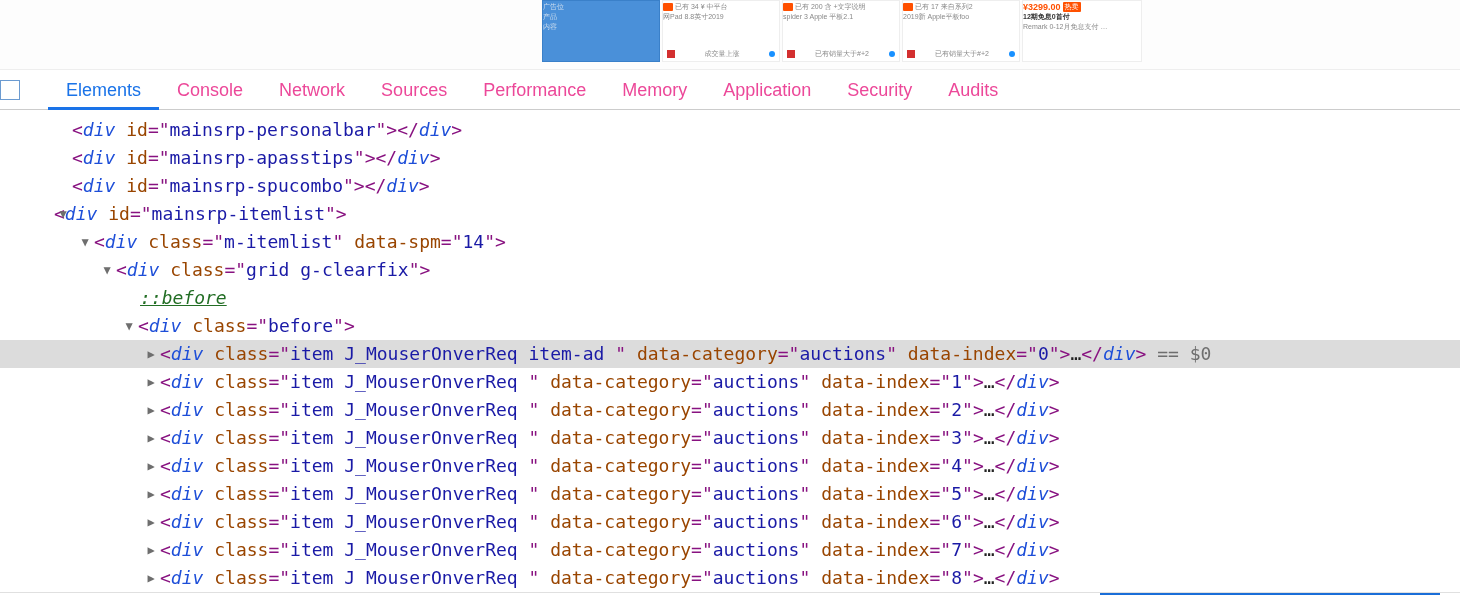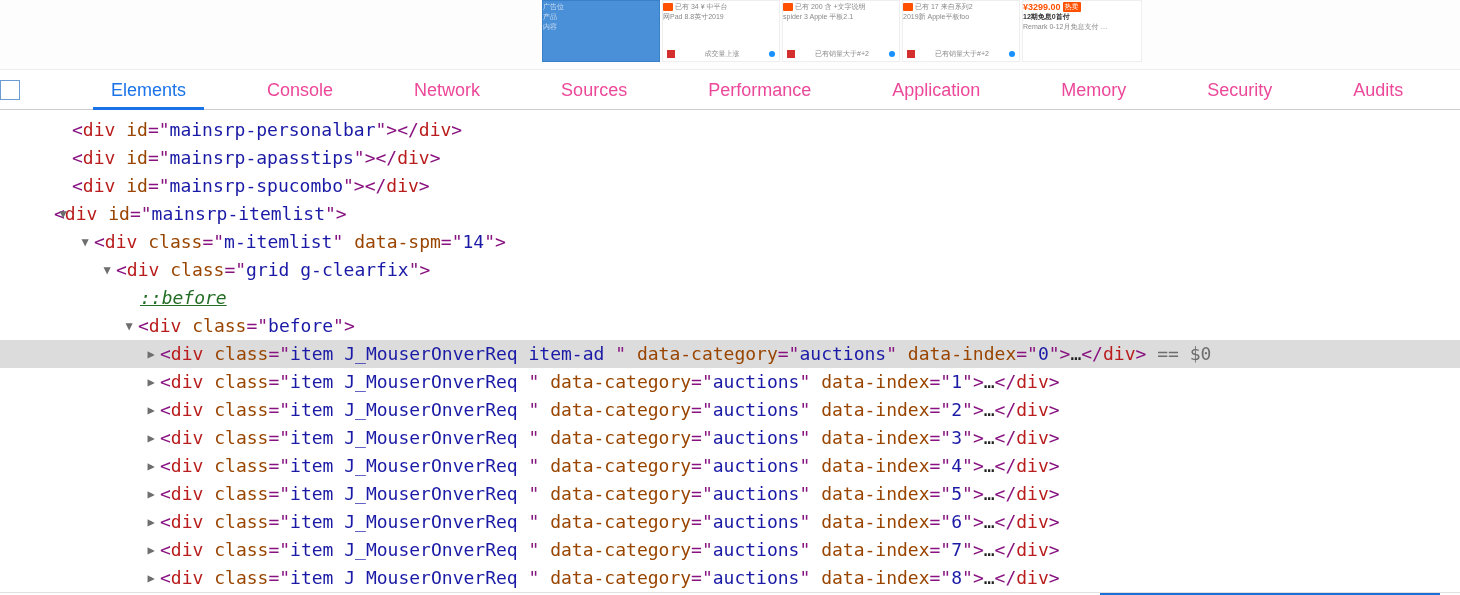--- a/index.html
+++ b/index.html
@@ -13,35 +13,35 @@
 .badge-o { width: 10px; height: 8px; background: #ff5000; border-radius: 1px; flex-shrink: 0; }
 .prod-txt { color: #888; font-size: 7px; white-space: nowrap; overflow: hidden; }
 .prod-card.selected .prod-txt { color: #cde; }
 .prod-foot { position: absolute; bottom: 2px; left: 4px; right: 4px; display: flex; justify-content: space-between; align-items: center; }
 .dot-b { width: 6px; height: 6px; background: #1890ff; border-radius: 50%; }
 .dot-r { width: 8px; height: 8px; background: #d32f2f; }
 .prod-big { width: 120px; }
 .price-r { color: #ff5000; font-weight: bold; font-size: 9px; }
 .badge-r { background: #ff5000; color: #fff; font-size: 7px; padding: 0 2px; border-radius: 1px; }
 
-.devtools-tabs { height: 40px; display: flex; align-items: center; border-bottom: 1px solid #ccc; background: #fff; gap: 45px; }
+.devtools-tabs { height: 40px; display: flex; align-items: center; border-bottom: 1px solid #ccc; background: #fff; }
 .sel-box { width: 20px; height: 20px; border: 1px solid #6b9bd1; margin-left: 0; margin-right: 28px; }
 .tab { padding: 0 18px; height: 40px; line-height: 40px; font-size: 18px; color: #ec4899; cursor: pointer; }
 .tab.active { color: #1a73e8; border-bottom: 3px solid #1a73e8; }
 
 .dom-tree { padding: 6px 0 0 0; font-family: Consolas, Menlo, monospace; font-size: 18px; line-height: 28px; color: #222; overflow: hidden; }
 .row { white-space: nowrap; }
 .ind0 { padding-left: 72px; }
 .ind1 { padding-left: 54px; position: relative; }
 .ind2 { padding-left: 76px; position: relative; }
 .ind4 { padding-left: 140px; }
 .tw { position: absolute; font-size: 12px; color: #6e6e6e; cursor: pointer; width: 14px; text-align: center; }
 .ind1 .tw { left: 56px; } 
 .t1 { left: 56px; }
-.tag { color: #b91c1c; }
+.tag { color: #1d4ed8; font-style: italic; }
 .attr-n { color: #994500; }
 .attr-v { color: #1a1aa6; }
 .pseudo { color: #236e25; font-style: italic; text-decoration: underline; }
 .row.hl { background: #dcdcdc; }
 .dollar { color: #6e6e6e; }
 .ellip { color: #222; }
 .punc { color: #881280; }
 
 .footer-bar { height: 14px; background: #fff; border-top: 1px solid #e0e0e0; position: relative; }
 .footer-right { position: absolute; right: 20px; bottom: -1px; width: 340px; height: 14px; background: #1a6ed8; }
@@ -119,22 +119,22 @@
   </div>
 </div>
 
 <div class="devtools-tabs">
   <div class="sel-box"></div>
   <div class="tab active">Elements</div>
   <div class="tab">Console</div>
   <div class="tab">Network</div>
   <div class="tab">Sources</div>
   <div class="tab">Performance</div>
+  <div class="tab">Memory</div>
   <div class="tab">Application</div>
-  <div class="tab">Memory</div>
   <div class="tab">Security</div>
   <div class="tab">Audits</div>
 </div>
 
 <div class="dom-tree">
 
   <div class="row ind0"><span class="punc">&lt;</span><span class="tag">div</span> <span class="attr-n">id</span><span class="punc">="</span><span class="attr-v">mainsrp-personalbar</span><span class="punc">"&gt;&lt;/</span><span class="tag">div</span><span class="punc">&gt;</span></div>
 
   <div class="row ind0"><span class="punc">&lt;</span><span class="tag">div</span> <span class="attr-n">id</span><span class="punc">="</span><span class="attr-v">mainsrp-apasstips</span><span class="punc">"&gt;&lt;/</span><span class="tag">div</span><span class="punc">&gt;</span></div>
 

